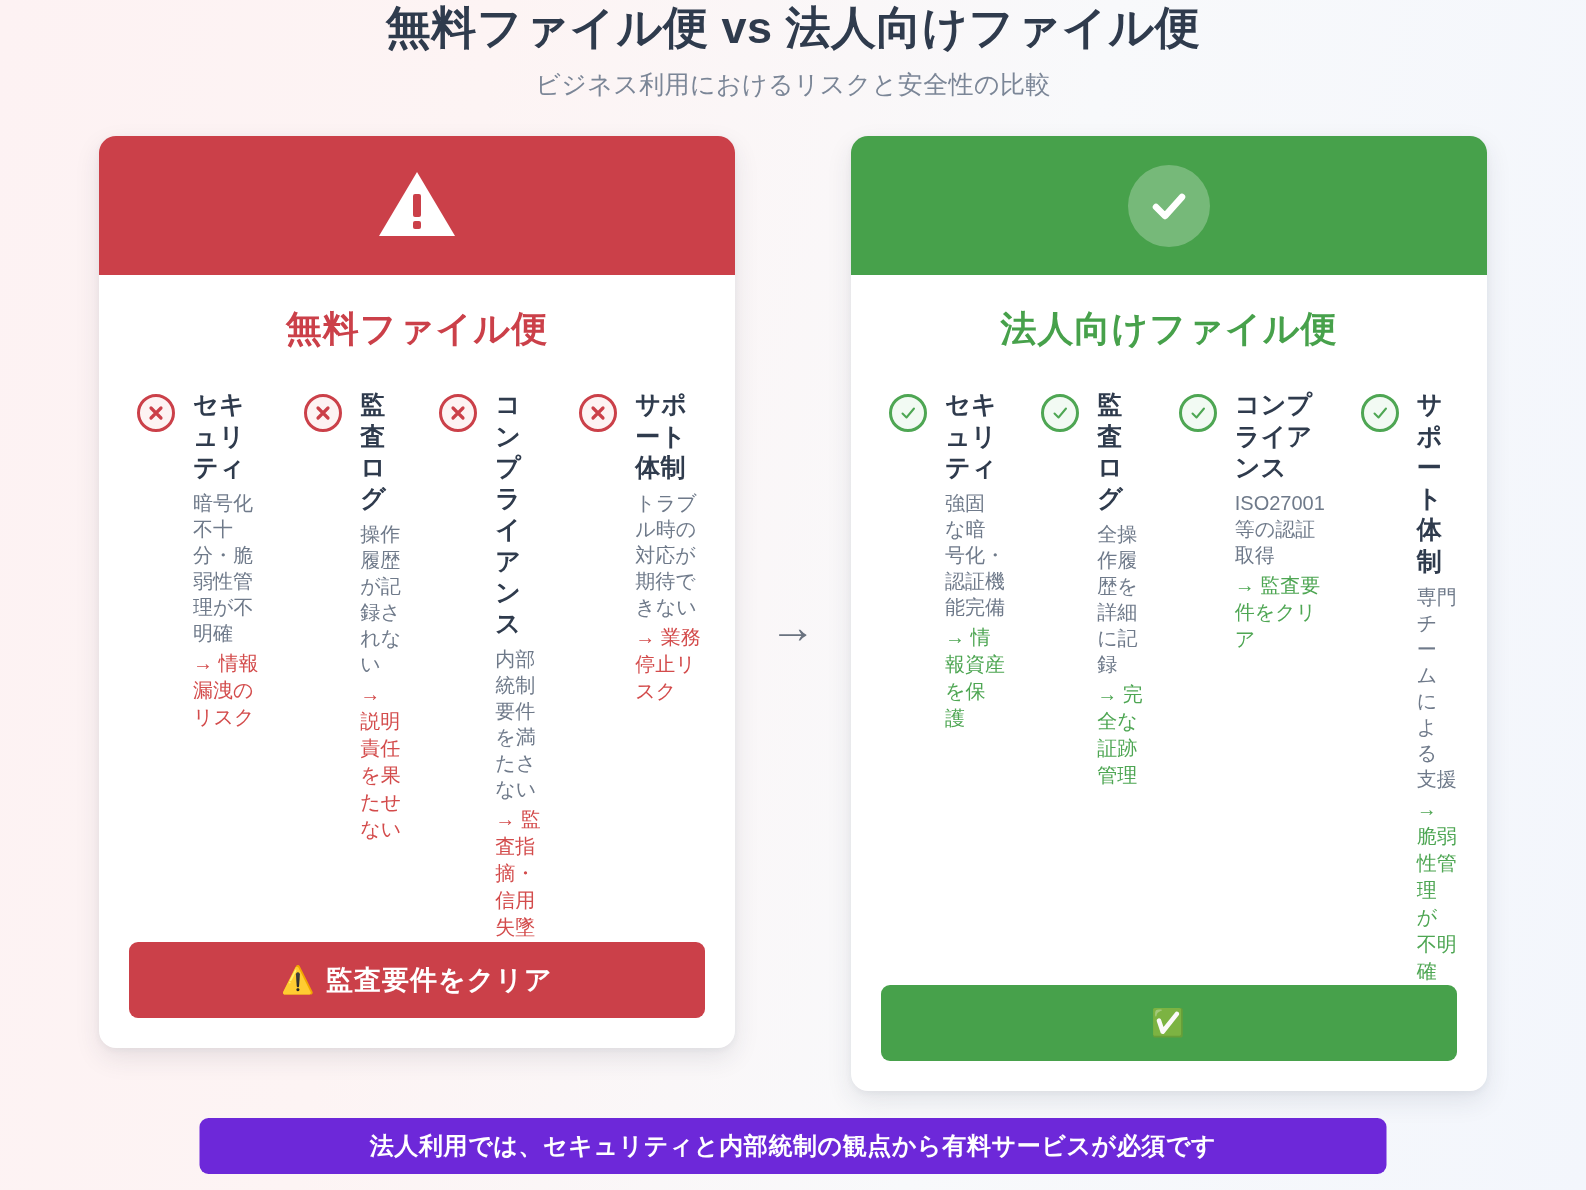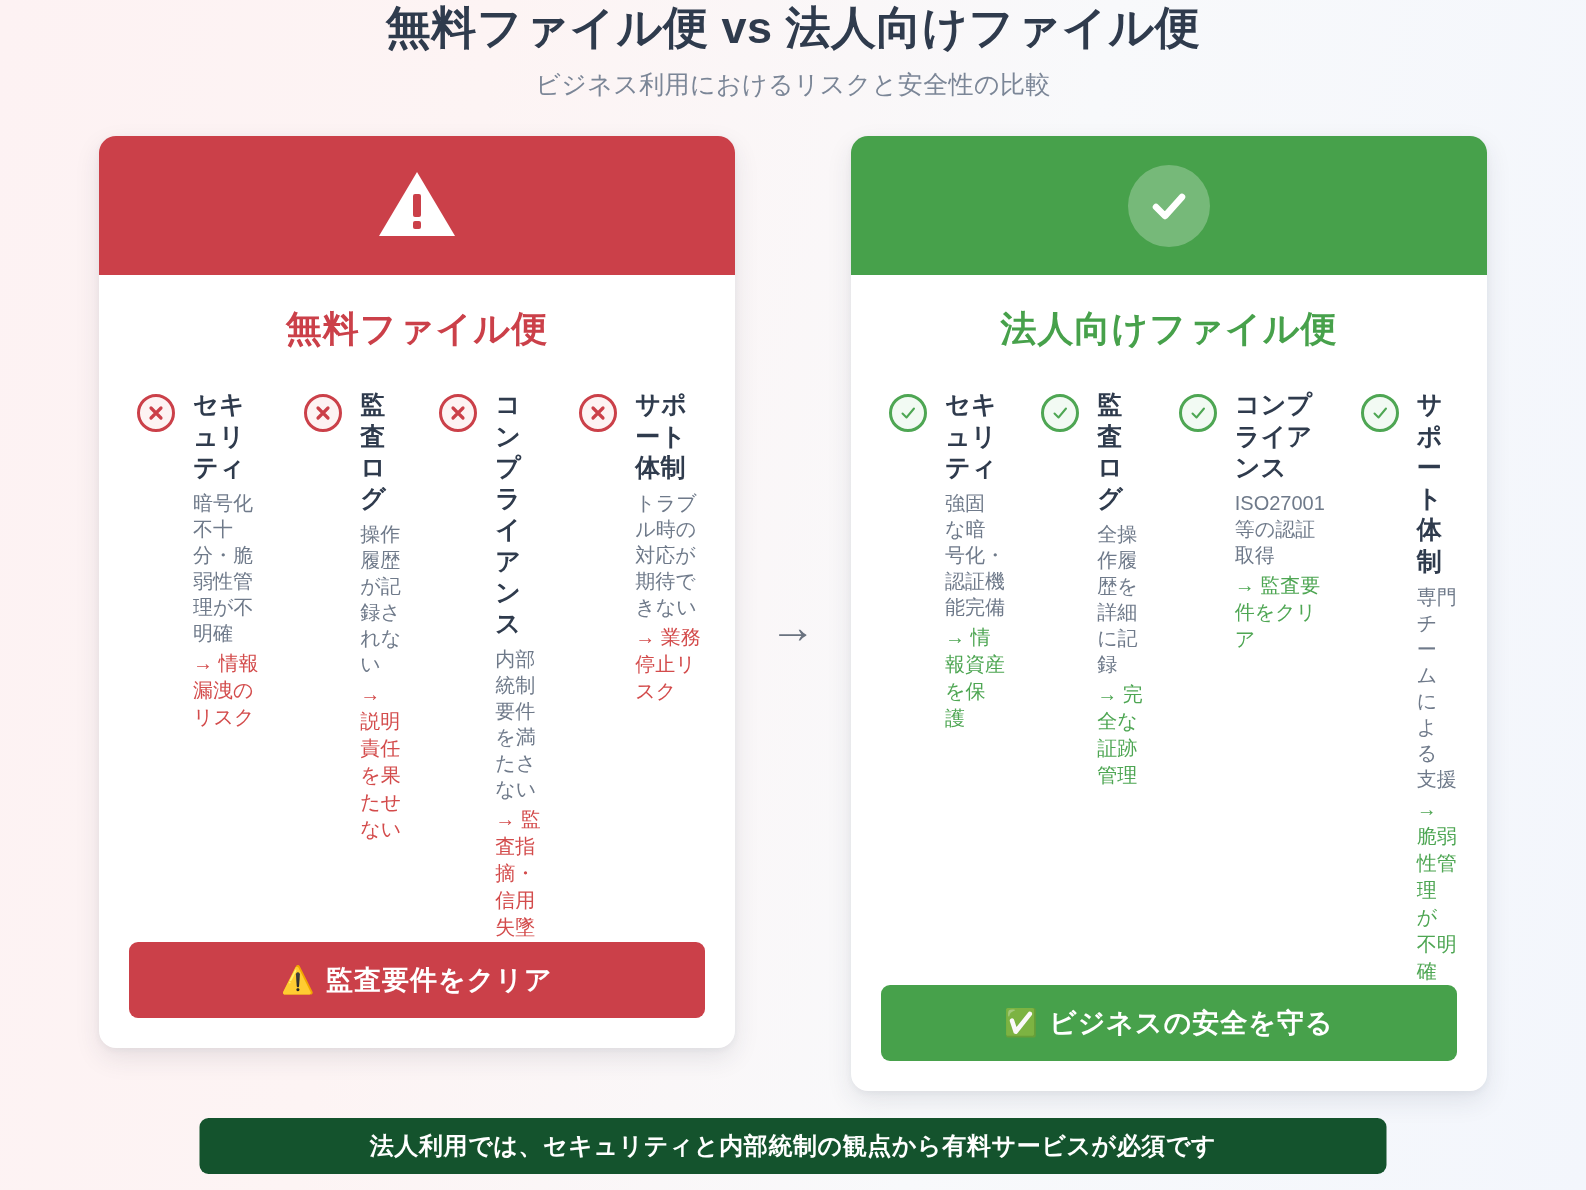--- a/index.html
+++ b/index.html
@@ -174,21 +174,21 @@
   }
 
   
   .footer-banner {
     position: absolute;
     left: 50%;
     transform: translateX(-50%);
     bottom: 16px;
     width: 1187px;
     height: 56px;
-    background: #14532d;
+    background: #6d28d9;
     border-radius: 9px;
     display: flex;
     align-items: center;
     justify-content: center;
     color: #ffffff;
     font-size: 24px;
     font-weight: bold;
     letter-spacing: 0.6px;
   }
 </style>
@@ -340,21 +340,20 @@
             <div class="feature-title">サポート体制</div>
             <div class="feature-desc">専門チームによる支援</div>
             <div class="feature-note safe">→ 脆弱性管理が不明確</div>
           </div>
         </div>
 
       </div>
 
       <button class="cta safe">
         <span>✅</span>
-        <span>ビジネスの安全を守る</span>
       </button>
     </div>
   </div>
 
   <div class="center-arrow">→</div>
 </div>
 
 <div class="footer-banner">
   <span>法人利用では、セキュリティと内部統制の観点から有料サービスが必須です</span>
 </div>

